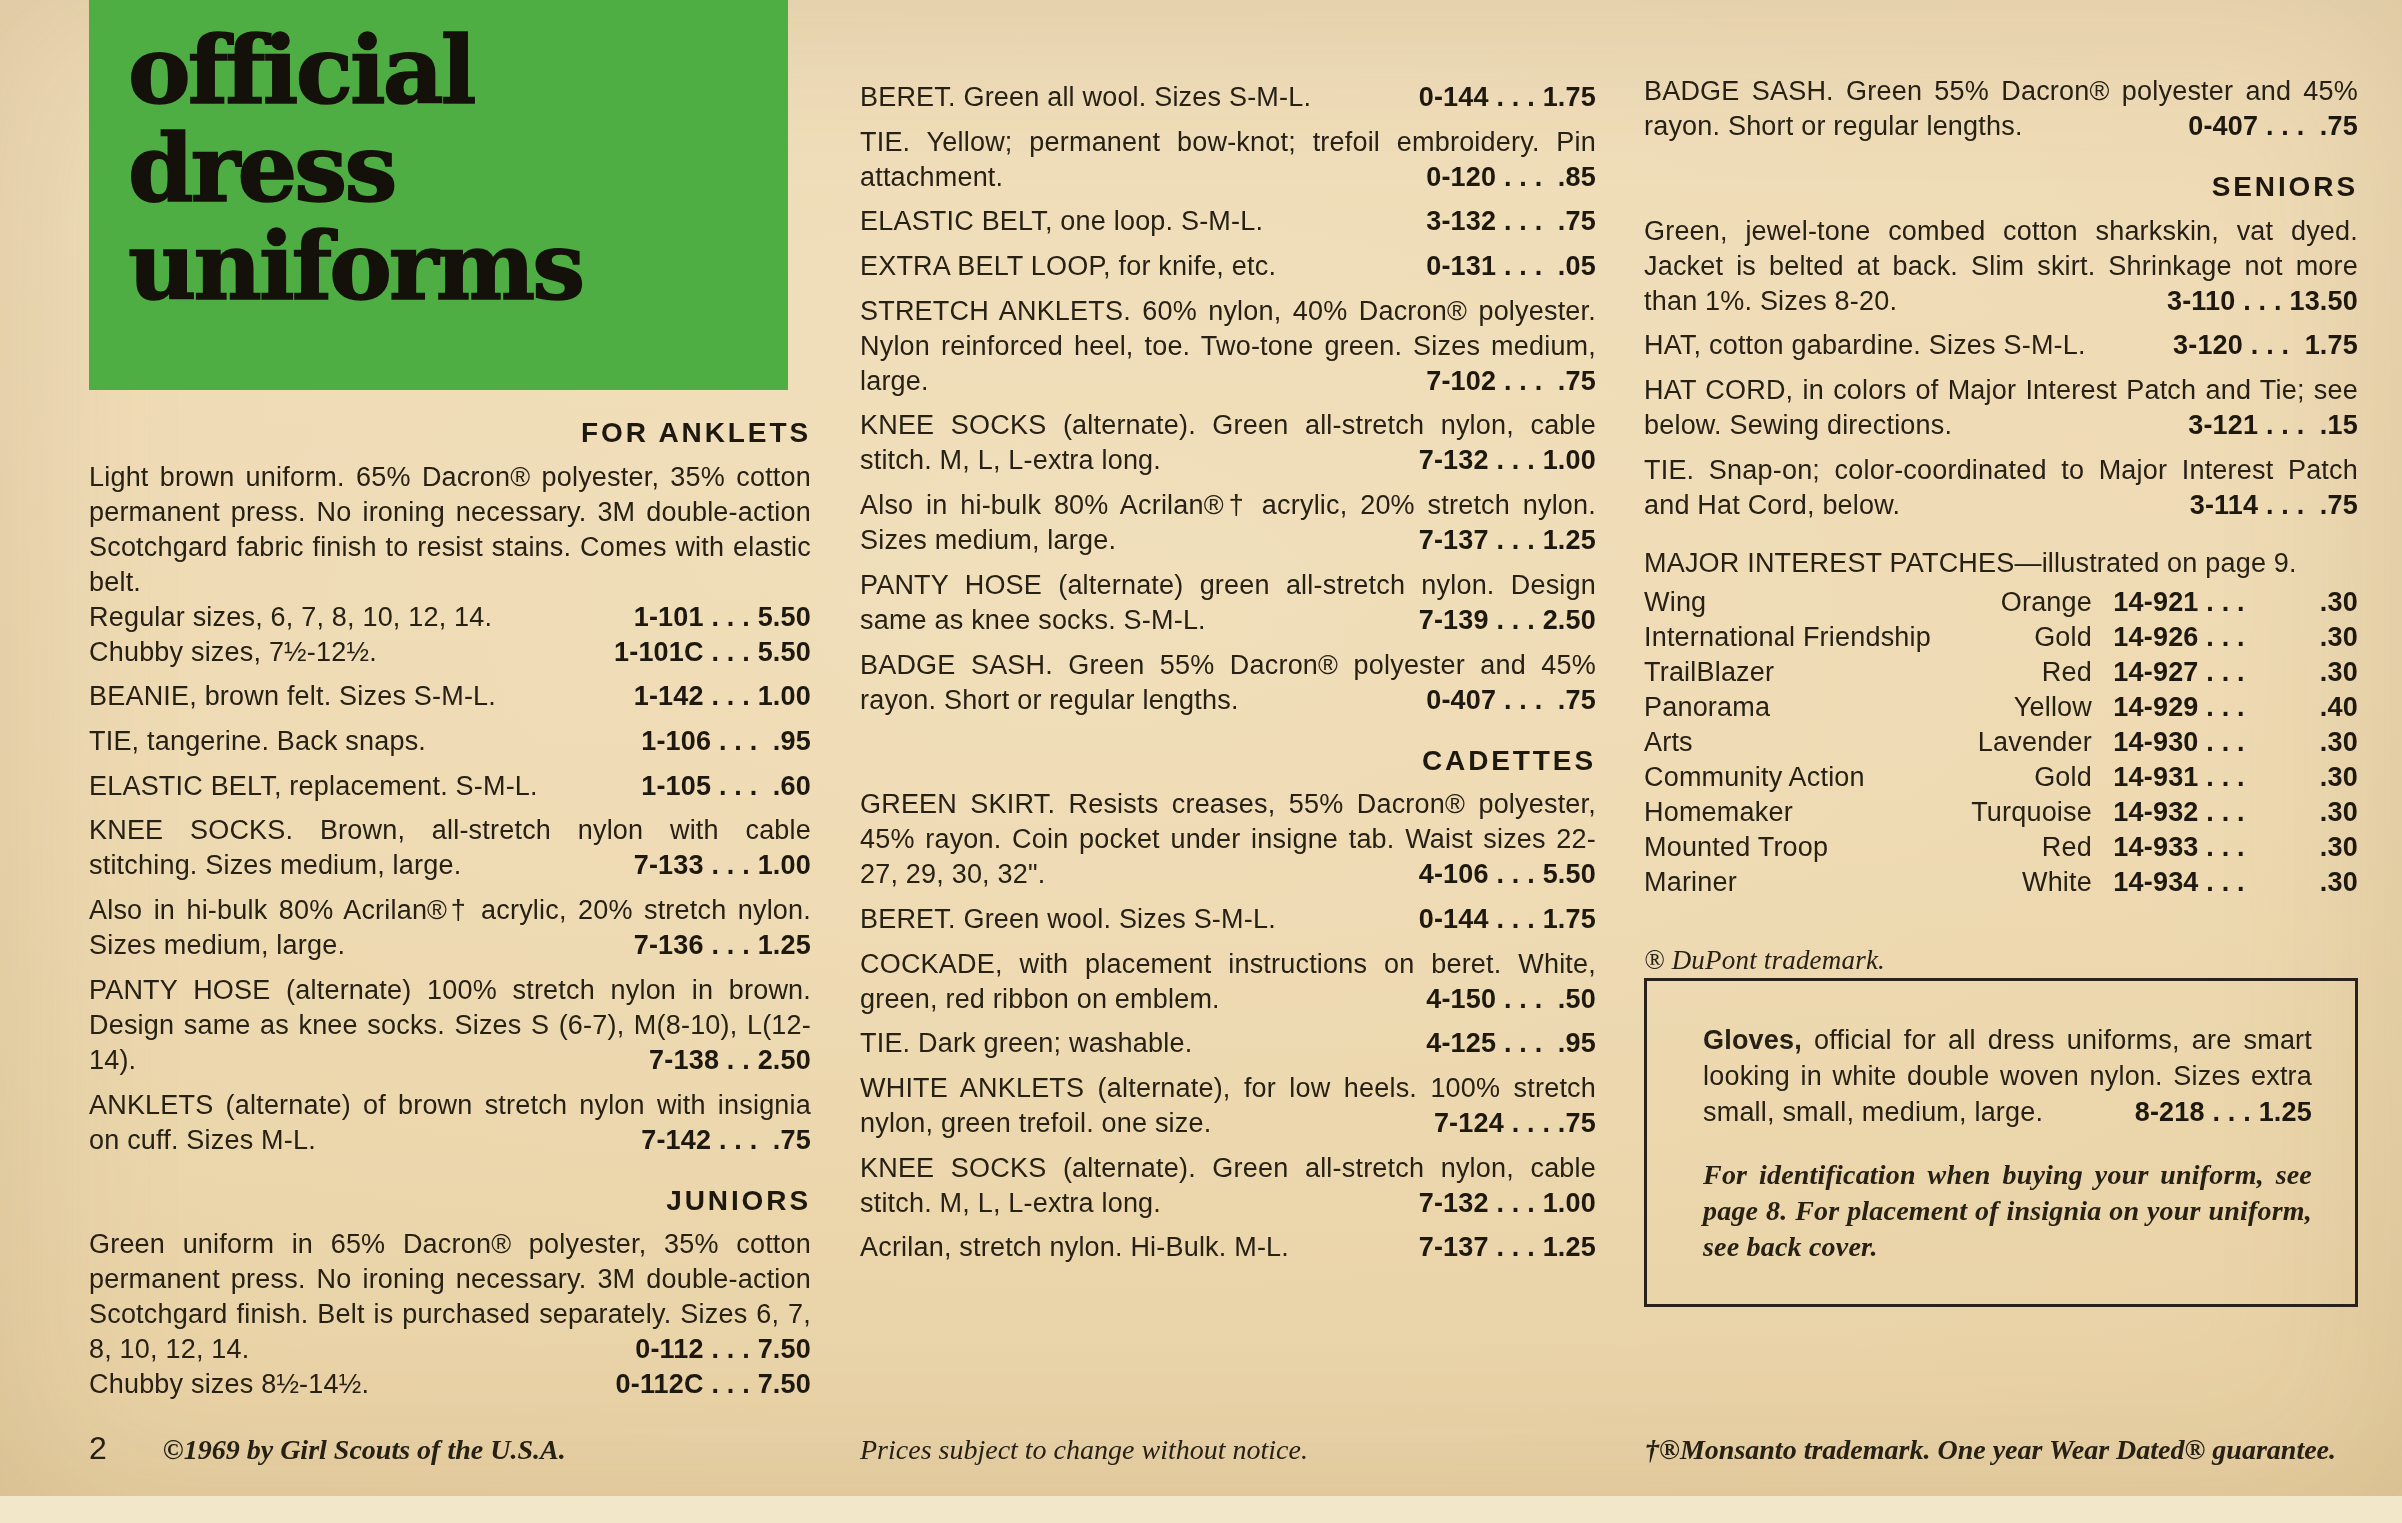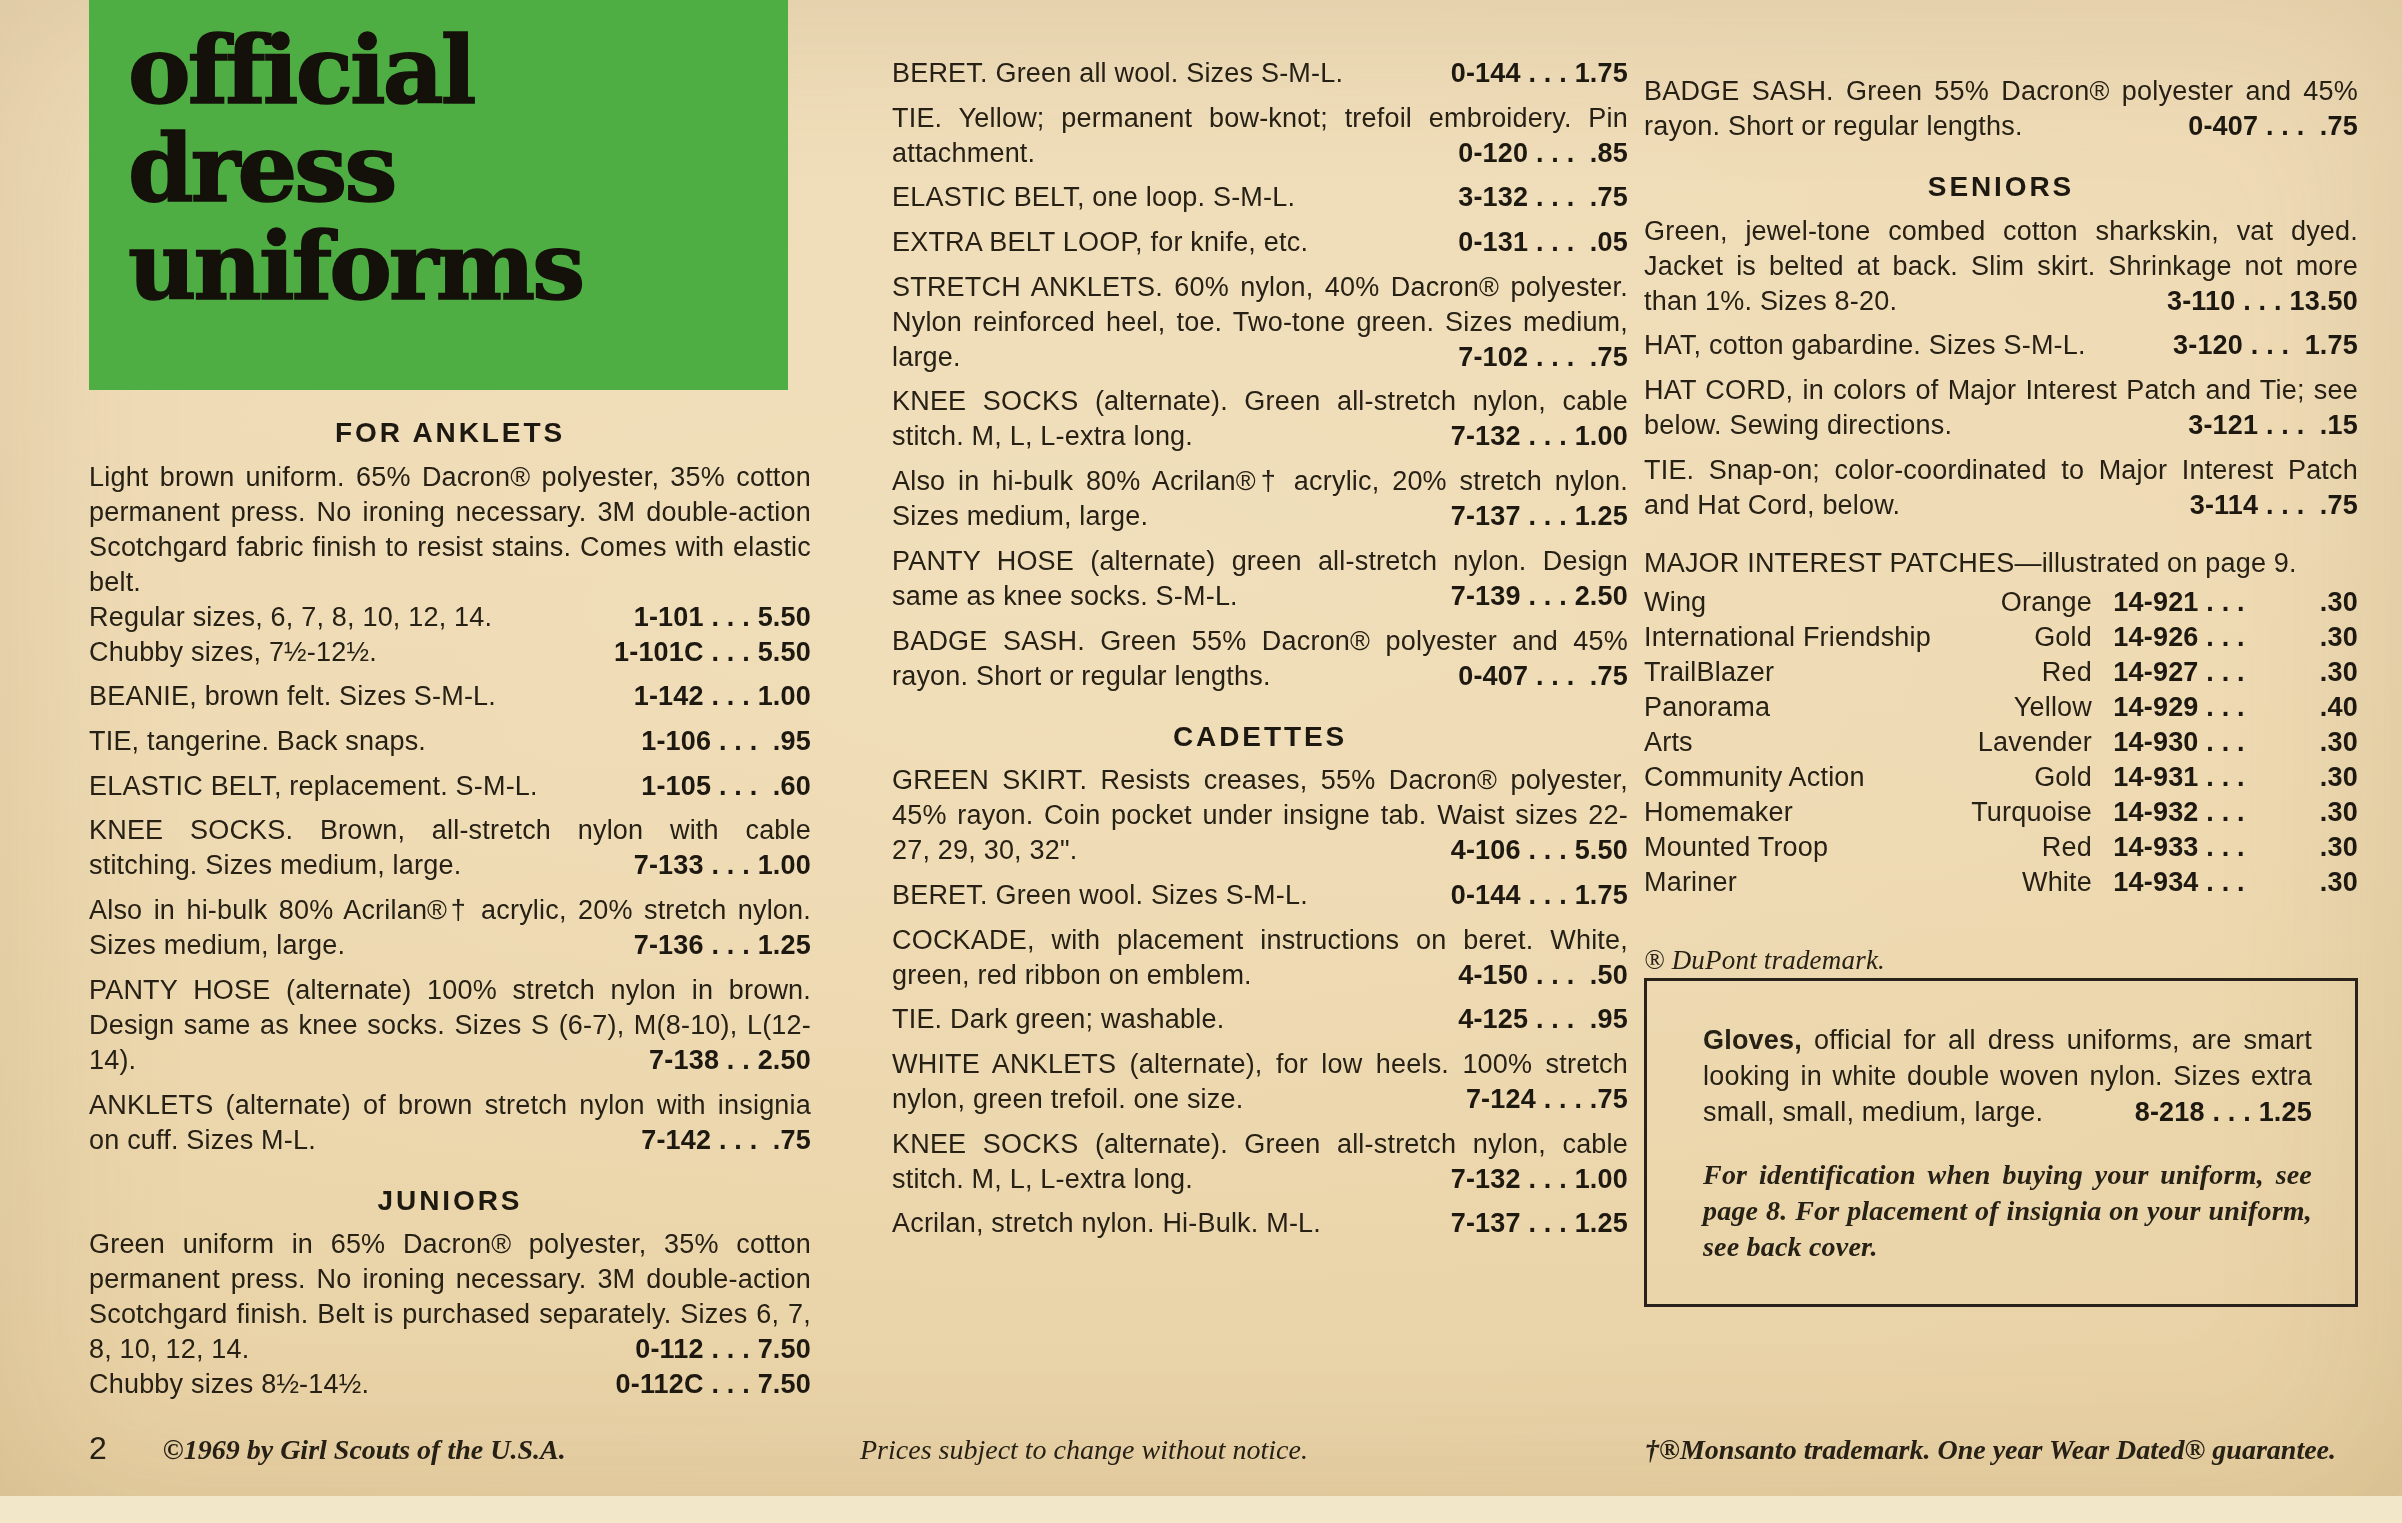--- a/index.html
+++ b/index.html
@@ -10,21 +10,21 @@
     position:absolute; inset:0; overflow:hidden;
     background:
       radial-gradient(ellipse 140% 120% at 45% 40%, rgba(255,250,235,0.22), rgba(0,0,0,0) 62%),
       linear-gradient(180deg, var(--paper-light) 0%, var(--paper) 55%, var(--paper-dark) 100%);
     box-shadow: inset 0 0 184px rgba(120,90,40,0.17);
     color: var(--ink);
   }
 
   .col { position:absolute; top:0; }
   .col-left  { left:89px;  width:722px; }
-  .col-mid   { left:860px; width:736px; top:56px;margin-left:32px; }
+  .col-mid   { left:860px; width:736px; top:80px; }
   .col-right { left:1644px; width:714px; top:74px; }
 
   
   .title-box {
     width:699px; height:390px;
     background: var(--green);
     padding:21.3px 15.5px 0 39px;
   }
   .title-line {
     font-family:"DejaVu Serif", serif;
@@ -33,21 +33,21 @@
     letter-spacing:-2.9px;
     color:#14110a;
     -webkit-text-stroke:1.6px #14110a;
   }
 
   .blocks { font-size:27px; line-height:35px; text-align:justify; letter-spacing:0.2px; color:#262015; }
   .col-left .blocks { margin-top:17.5px; }
 
   .h {
     font-size:28px; font-weight:700; letter-spacing:2.9px;
-    margin:25px 0 9.7px; text-align:center; color:#1d1810;
+    margin:25px 0 9.7px; text-align:right; color:#1d1810;
   }
   .para { margin-top:9.7px; }
   .item { margin-top:9.7px; overflow:hidden; }
   .item.tight { margin-top:0; }
   .gap { margin-top:23px; }
 
   .code { float:right; font-weight:700; white-space:pre; padding-left:13.6px; color:#1d1810; }
 
   
   .ptable { margin-top:3.9px; }

